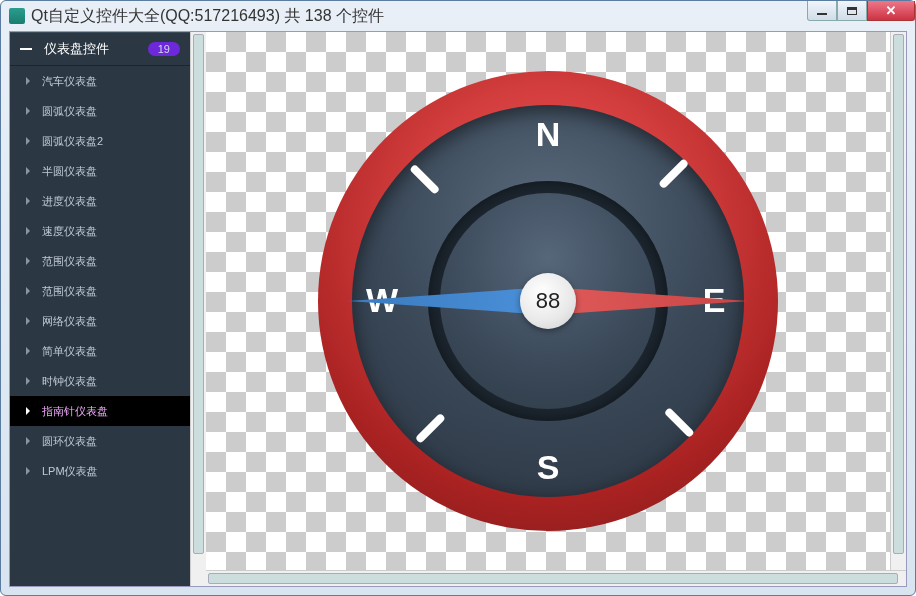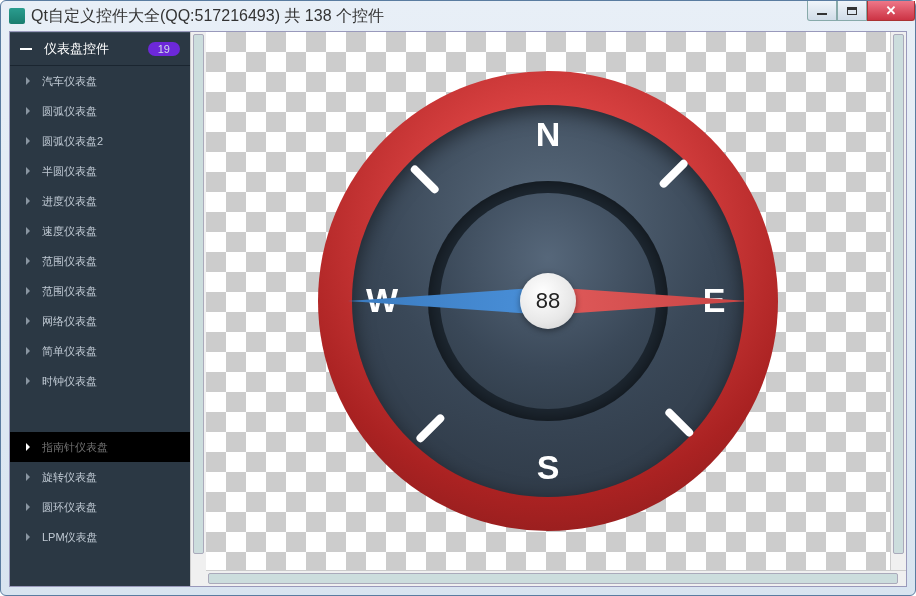--- a/index.html
+++ b/index.html
@@ -23,21 +23,21 @@
   .client { position: absolute; left: 8px; top: 30px; right: 8px; bottom: 8px; background: #fff; border: 1px solid #99b; display: flex; }
   
   
   .sidebar { width: 180px; background: #2b3844; display: flex; flex-direction: column; overflow: hidden; }
   .cat-header { height: 34px; display: flex; align-items: center; padding: 0 10px; color: #fff; font-size: 13px; cursor: pointer; border-bottom: 1px solid #1a2530; box-shadow: 0 1px 0 #3a4a58 inset; }
   .cat-icon { width: 12px; height: 2px; background: #fff; margin-right: 12px; }
   .cat-title { flex: 1; }
   .cat-badge { background: #6d28d9; border-radius: 10px; padding: 1px 10px; font-size: 11px; color: #d0dce8; }
   .tree-items { flex: 1; overflow-y: auto; }
   .tree-item { height: 30px; display: flex; align-items: center; padding-left: 16px; color: #c0cad4; font-size: 11px; cursor: pointer; }
-  .tree-item.selected { background: #000; color: #737373; margin-top: 36px; }
+  .tree-item.selected { background: #000; color: #f0abfc; }
   .tree-caret { width: 0; height: 0; border-left: 4px solid #8a96a2; border-top: 4px solid transparent; border-bottom: 4px solid transparent; margin-right: 12px; }
   .tree-item.selected .tree-caret { border-left-color: #fff; }
   
   .v-scroll { width: 16px; background: #f0f0f0; border-left: 1px solid #ccc; position: relative; }
   .v-scroll-thumb { position: absolute; left: 2px; right: 2px; top: 2px; height: 520px; background: #cdd; border: 1px solid #aab; border-radius: 2px; }
   
   
   .canvas-wrap { flex: 1; display: flex; flex-direction: column; background: #fff; }
   .canvas-scroll-h { height: 16px; background: #f0f0f0; border-top: 1px solid #ccc; position: relative; }
   .canvas-scroll-h-thumb { position: absolute; top: 2px; bottom: 2px; left: 2px; width: 690px; background: #cdd; border: 1px solid #aab; border-radius: 2px; }
@@ -161,24 +161,20 @@
           <div class="tree-item">
             <div class="tree-caret"></div>
             <span>时钟仪表盘</span>
           </div>
           <div class="tree-item selected">
             <div class="tree-caret"></div>
             <span>指南针仪表盘</span>
           </div>
           <div class="tree-item">
             <div class="tree-caret"></div>
-            <span>旋转仪表盘</span>
-          </div>
-          <div class="tree-item">
-            <div class="tree-caret"></div>
             <span>圆环仪表盘</span>
           </div>
           <div class="tree-item">
             <div class="tree-caret"></div>
             <span>LPM仪表盘</span>
           </div>
         </div>
     </div>
 
     <div class="v-scroll">

